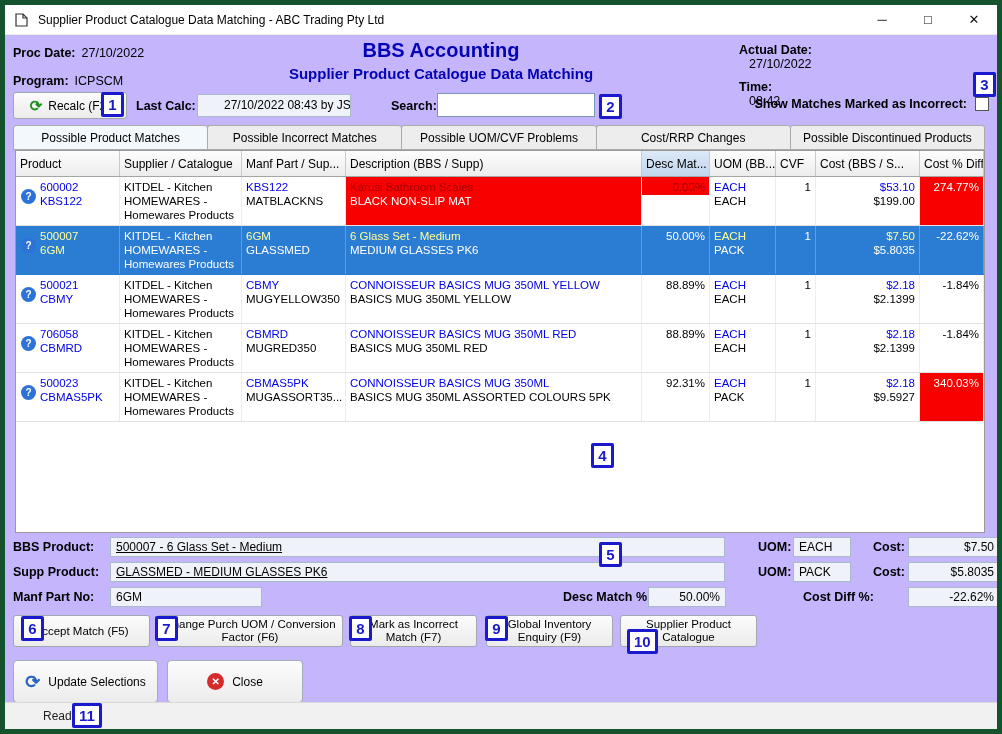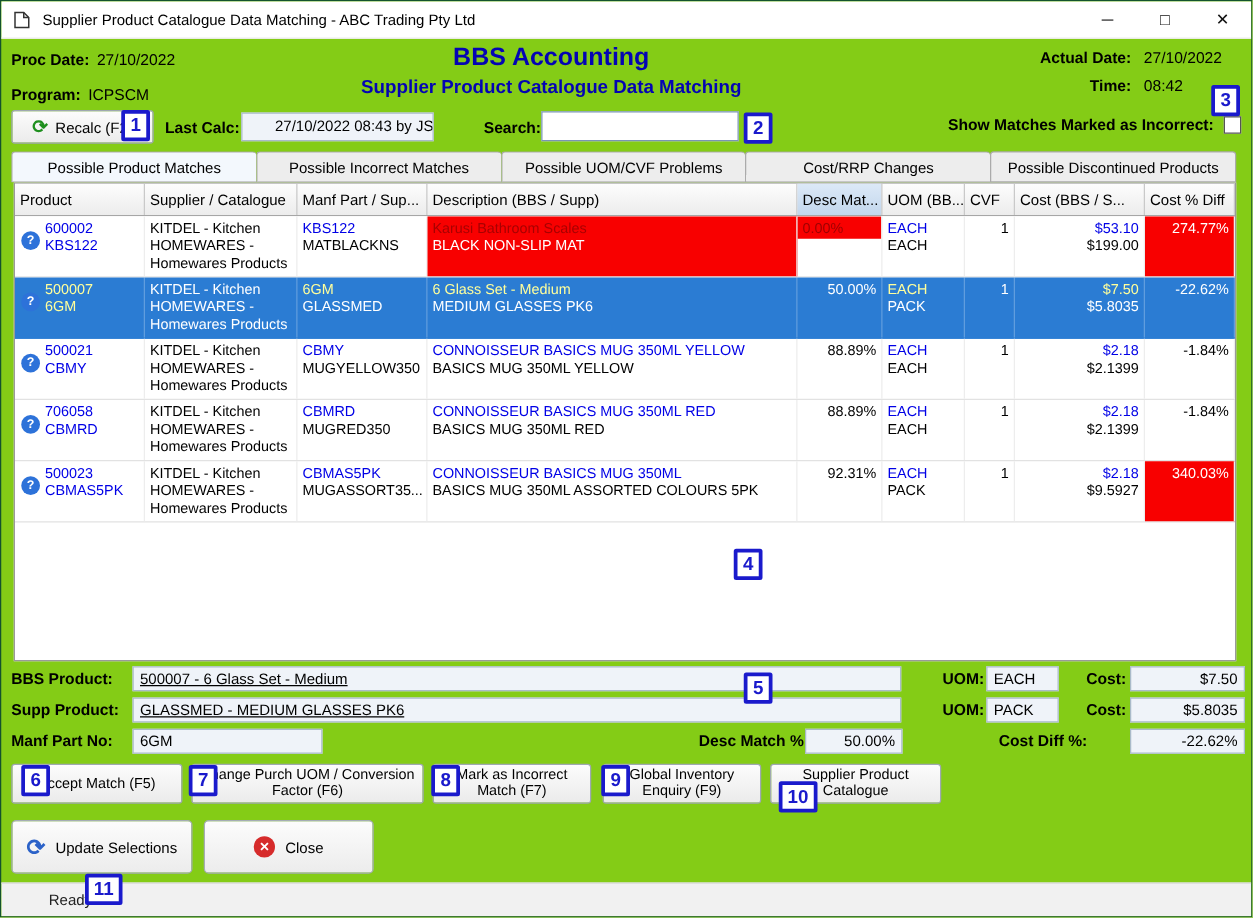--- a/index.html
+++ b/index.html
@@ -1,36 +1,36 @@
 <!DOCTYPE html>
 <html style="--navy: #0404B4; --link: #0000E6; --sel: #2B7CD3; --alert: #F80000; --ann: #1A1ACC;"><head>
 <meta charset="utf-8">
 <style>
   * { margin:0; padding:0; box-sizing:border-box; }
   body { font-family:"Liberation Sans", sans-serif; background:#fff; }
-  .window { position:relative; width:1002px; height:734px; background:#84cc16; border:1px solid #14532d; overflow:hidden; }
+  .window { position:relative; width:1002px; height:734px; background:#c4b5fd; border:5px solid #14532d; overflow:hidden; }
 
   
   .titlebar { position:absolute; top:0; left:0; right:0; height:30px; background:#fff; display:flex; align-items:center; border-bottom:1px solid #ECECEC; }
   .app-icon { margin-left:9px; display:flex; }
   .title-text { margin-left:8px; font-size:12px; color:#000; }
   .win-controls { margin-left:auto; display:flex; height:100%; }
   .win-btn { width:46px; height:100%; display:flex; align-items:center; justify-content:center; font-size:13px; color:#111; background:none; border:none; font-family:inherit; }
 
   
   .header { position:absolute; top:34px; left:8px; right:8px; height:54px; }
   .hdr-left { position:absolute; left:0; top:4px; }
   .hdr-left .kv { margin-bottom:10px; }
   .lbl { font-weight:bold; font-size:12.5px; color:#000; }
   .val { font-size:12.5px; margin-left:6px; }
   .hdr-center { position:absolute; left:140px; right:260px; top:0; text-align:center; }
   .app-title { font-size:20px; font-weight:bold; color:var(--navy,#0404B4); }
   .screen-title { font-size:15px; font-weight:bold; color:var(--navy,#0404B4); margin-top:3px; }
   .hdr-right { position:absolute; right:0; top:4px; width:250px; }
-  .kv2 { display:flex; justify-content:flex-end; margin-bottom:9px; }
+  .kv2 { display:flex; justify-content:flex-end; margin-bottom:9px;flex-direction:column; }
   .kv2 .val2 { width:78px; margin-left:10px; font-size:12.5px; }
 
   
   .toolbar { position:absolute; top:87px; left:8px; right:8px; height:29px; }
   .recalc-btn { position:absolute; left:0; top:0; width:114px; height:27px; border:1px solid #9FA8B1; border-radius:3px; background:linear-gradient(#FCFCFC,#EBEBEB); display:flex; align-items:center; justify-content:center; gap:6px; font-size:12px; font-family:inherit; }
   .recalc-icon { color:#1E8F1E; font-size:15px; font-weight:bold; line-height:1; }
   .tb-lbl { position:absolute; top:7px; font-weight:bold; font-size:12.5px; }
   .ro-field { border:1px solid #A9BAC9; background:#EFF3F9; font-size:12px; padding:3px 5px 0; overflow:hidden; white-space:nowrap; }
   .lastcalc-field { position:absolute; left:184px; top:2px; width:154px; height:23px;padding-left:26px; }
   .search-input { position:absolute; left:424px; top:1px; width:158px; height:24px; border:1px solid #7A95B5; font-size:12px; padding:0 5px; font-family:inherit; }
@@ -49,21 +49,21 @@
   .hc { padding:6px 4px 0; font-size:12px; border-right:1px solid #C9C9C9; white-space:nowrap; overflow:hidden; }
   .hc.sorted { background:linear-gradient(#DCE9F7,#C2D6EC); }
   .tbody { height:353px; overflow:hidden; background:#fff; }
   .trow { display:flex; min-height:46px; border-bottom:1px solid #E2E2E2; }
   .tc { padding:3px 4px; font-size:11.5px; line-height:14px; border-right:1px solid #EDEDED; overflow:hidden; color:#000; }
   .tc .num, .tc.num { text-align:right; }
   .link { color:var(--link,#0000E6); }
   .redbg { background:var(--alert,#F80000); }
   .white { color:#fff; }
   .red-on-red { color:#A80000; }
-  .match-red { background:var(--alert,#F80000); color:#9E0000; margin:-3px -4px 16px; padding:3px 4px 1px; text-align:left; }
+  .match-red { background:var(--alert,#F80000); color:#9E0000; margin:-3px -4px 16px; padding:3px 4px 1px; text-align:right; }
   .cprod { display:flex; }
   .qicon { width:15px; height:15px; border-radius:50%; background:#2D72D9; color:#fff; font-size:10px; font-weight:bold; display:inline-flex; align-items:center; justify-content:center; margin:9px 4px 0 1px; flex:none; }
   .ptxt { flex:1; overflow:hidden; }
   .trow.sel { background:var(--sel,#2B7CD3); border-bottom-color:var(--sel,#2B7CD3); }
   .trow.sel .tc { color:#fff; border-right-color:rgba(255,255,255,0.25); }
   .trow.sel .link { color:#FFFF9C; }
 
   
   .detail { position:absolute; top:530px; left:8px; right:7px; height:78px; }
   .d-lbl { position:absolute; font-size:12.5px; font-weight:bold; white-space:nowrap; }

